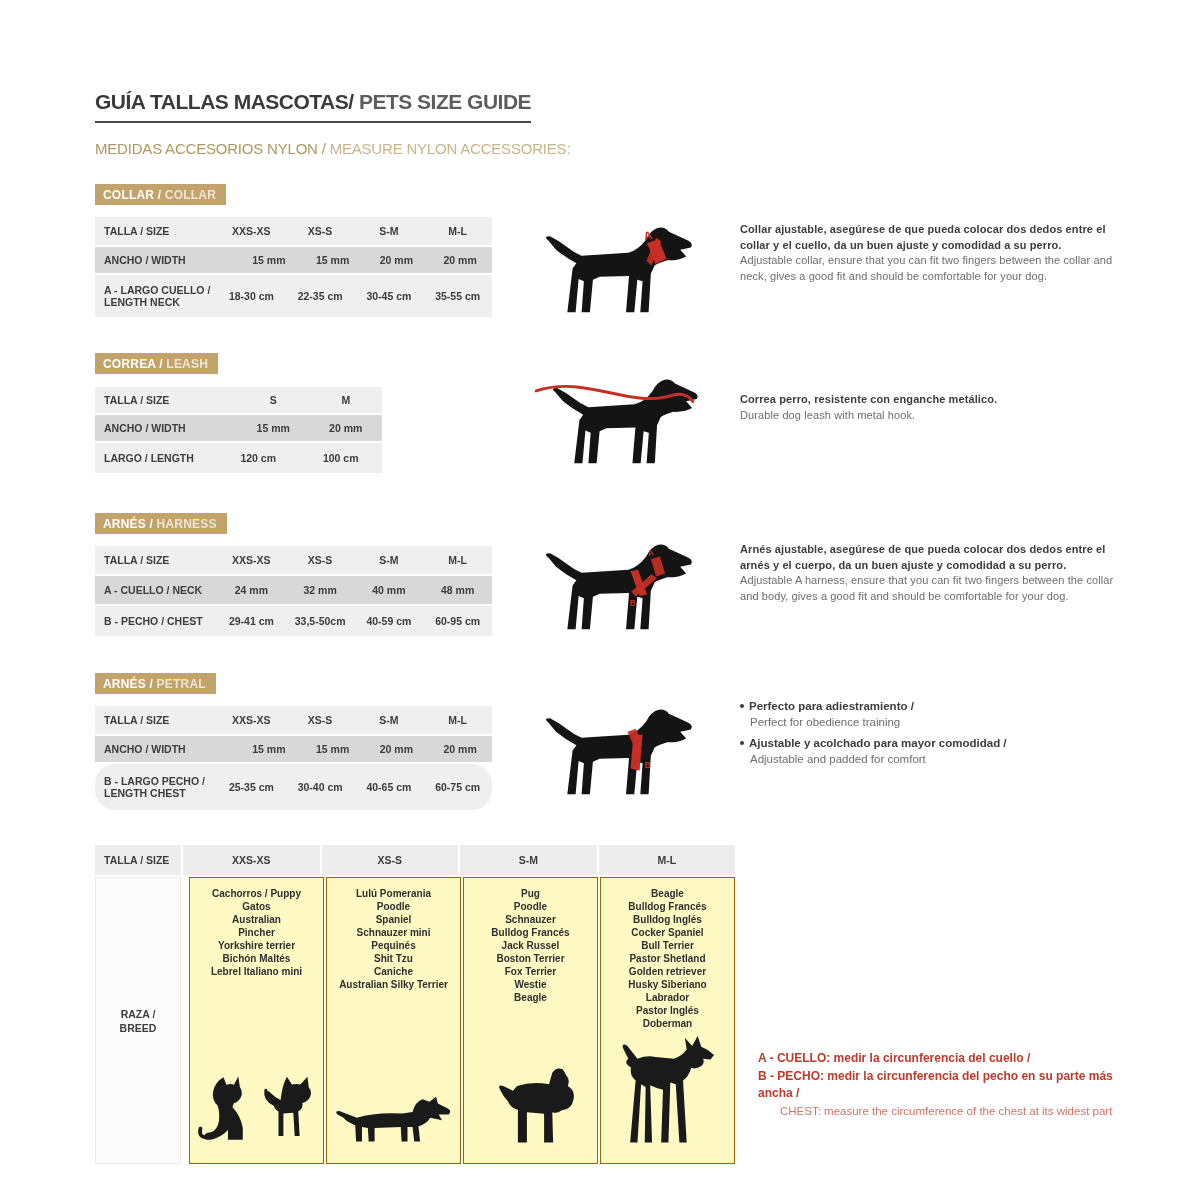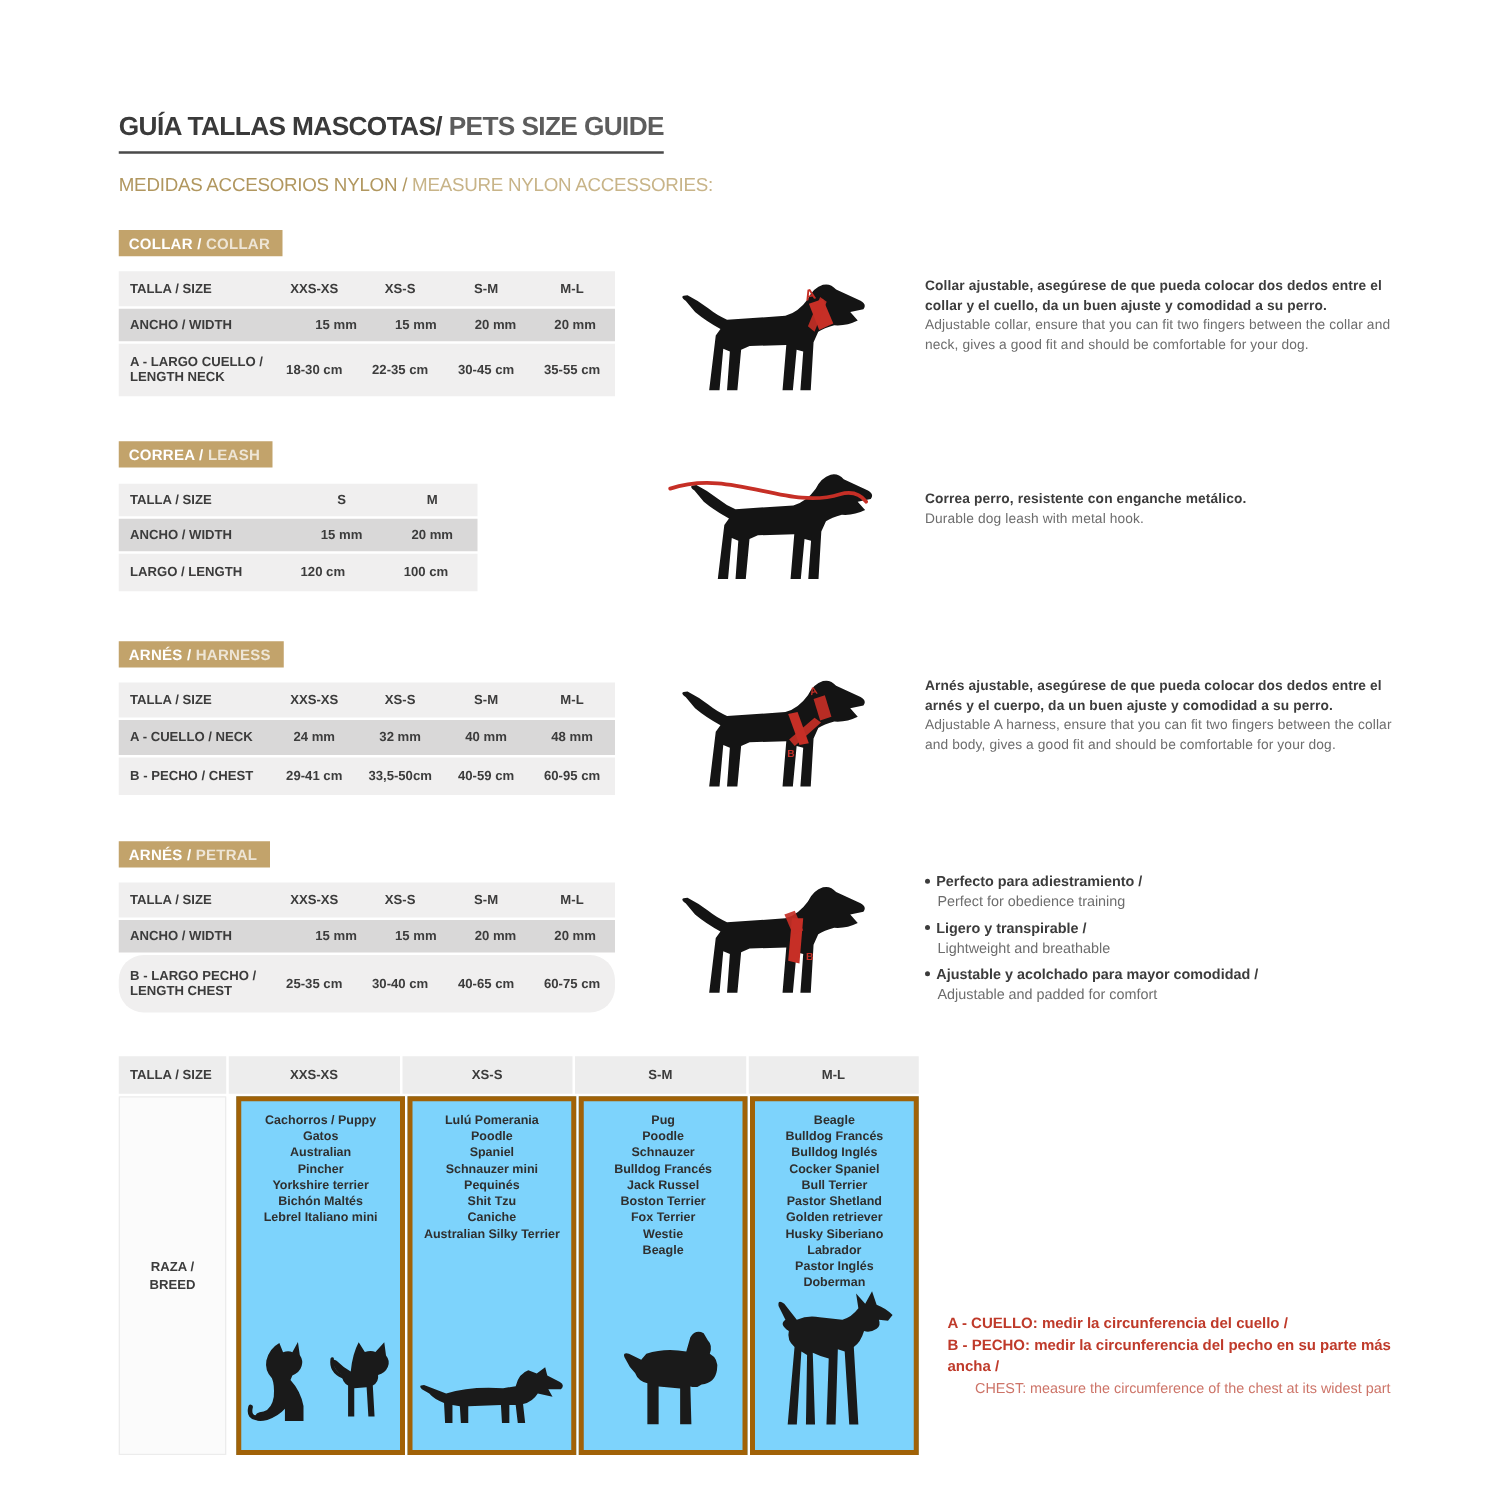--- a/index.html
+++ b/index.html
@@ -39,21 +39,21 @@
   .dot{display:inline-block;width:4px;height:4px;background:#3c3c3c;border-radius:50%;margin-right:5px;vertical-align:2px;}
   
   .breeds{left:95px;top:845px;width:640px;}
   .brow{display:flex;}
   .bhead{height:30px;margin-bottom:2px;}
   .bhead .bl{width:86px;background:#ededed;display:flex;align-items:center;padding-left:9px;font-size:10.5px;font-weight:bold;margin-right:2px;box-sizing:border-box;}
   .bhead .bc{flex:1;background:#ededed;display:flex;align-items:center;justify-content:center;font-size:10.5px;font-weight:bold;margin-right:2px;}
   .bhead .bc:last-child{margin-right:0;}
   .bbody{height:287px;}
   .bbody .bl{width:86px;background:#fbfbfb;border:1px solid #ececec;display:flex;flex-direction:column;align-items:center;justify-content:center;font-size:10.5px;font-weight:bold;margin-right:8px;box-sizing:border-box;line-height:14px;}
-  .bcol{flex:1;background:#7dd3fc;border:4px solid #a16207;margin-right:2px;position:relative;box-sizing:border-box;}
+  .bcol{flex:1;background:#fef9c3;border:1px solid #a16207;margin-right:2px;position:relative;box-sizing:border-box;}
   .bcol:last-child{margin-right:0;}
   .breed-list{padding-top:9px;text-align:center;font-size:10px;font-weight:bold;line-height:13px;color:#2f2f2f;}
   .sil{position:absolute;bottom:14px;left:0;right:0;display:flex;justify-content:center;align-items:flex-end;gap:10px;}
   
   .notes{left:758px;top:1050px;width:390px;font-size:12px;line-height:17.5px;}
   .note-es{font-weight:bold;color:#bf3a2a;}
   .note-en{color:#cd7468;font-size:11.5px;padding-left:22px;}
   
   .dog{position:absolute;}
   .marker{fill:#c62f26;font-size:16px;font-weight:bold;font-family:"Liberation Sans",sans-serif;}
@@ -234,24 +234,20 @@
   <use href="#dogbase"></use>
   <polygon points="123,42 135,42 131,90 119,87" fill="#c62f26"></polygon>
   <polygon points="115,38 126,34 135,55 124,59" fill="#c62f26" opacity="0.92"></polygon>
   <text class="marker-sm" x="138" y="86">B</text>
 </svg>
 
 <div class="abs bullets" style="left:740px;top:698px">
   <div class="bullet-item">
     <div class="bes"><span class="dot"></span><span>Perfecto para adiestramiento /</span></div>
     <div class="ben">Perfect for obedience training</div>
-  </div>
-  <div class="bullet-item">
-    <div class="bes"><span class="dot"></span><span>Ligero y transpirable /</span></div>
-    <div class="ben">Lightweight and breathable</div>
   </div>
   <div class="bullet-item">
     <div class="bes"><span class="dot"></span><span>Ajustable y acolchado para mayor comodidad /</span></div>
     <div class="ben">Adjustable and padded for comfort</div>
   </div>
 </div>
 
 <div class="abs breeds">
   <div class="brow bhead">
     <div class="bl">TALLA /  SIZE</div>

